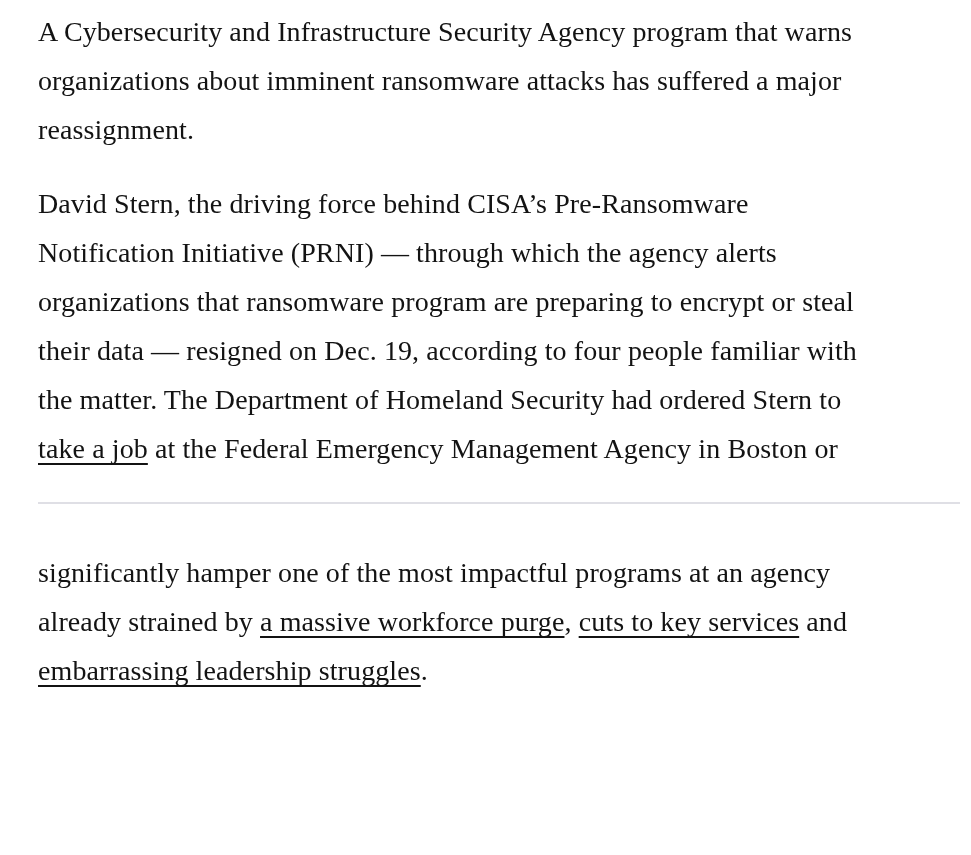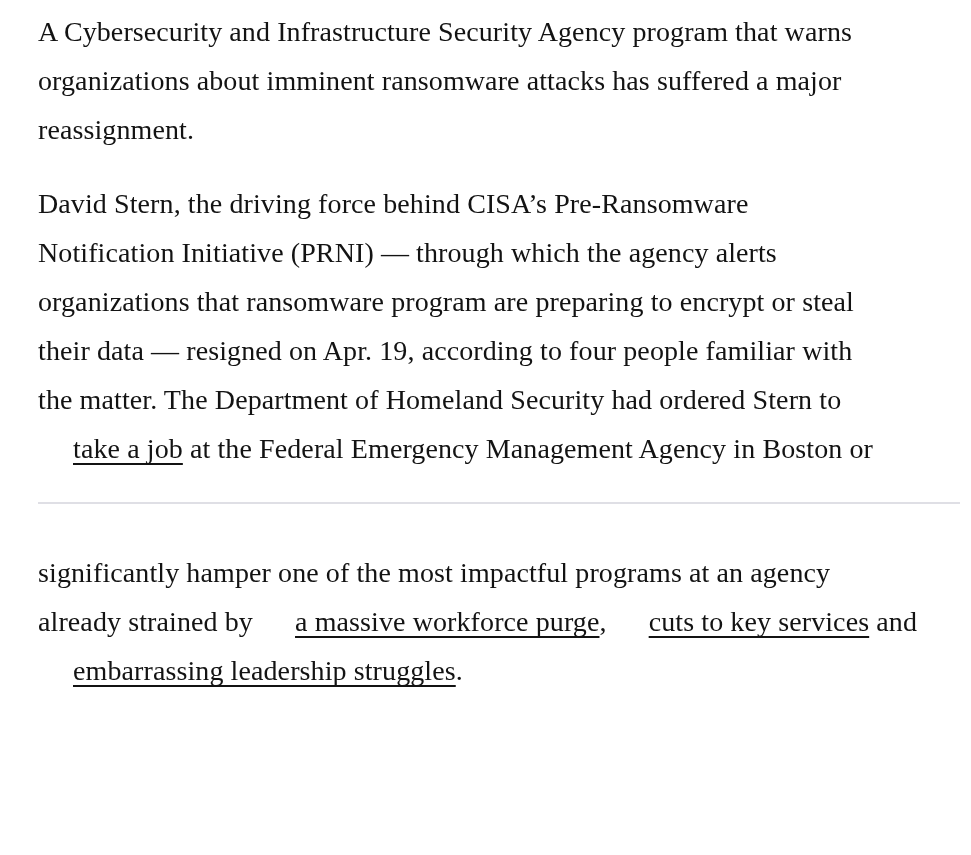--- a/index.html
+++ b/index.html
@@ -28,21 +28,20 @@
     display: block;
     white-space: nowrap;
   }
   .inline-link {
     color: inherit;
     text-decoration: underline;
     text-decoration-thickness: 2px;
     text-underline-offset: 5px;
     text-decoration-skip-ink: none;
     cursor: pointer;
-    margin-left: 35px;
   }
   .divider {
     border: none;
     border-top: 2px solid #dfdfe5;
     height: 0;
     width: 922px;
     margin: 29px 0 44px 0;
   }
 </style>
 </head>
@@ -52,21 +51,21 @@
   <article class="article" id="article-body">
       <p class="paragraph">
         <span class="line"><span>A Cybersecurity and Infrastructure Security Agency program that warns</span></span>
         <span class="line"><span>organizations about imminent ransomware attacks has suffered a major</span></span>
         <span class="line"><span>reassignment.</span></span>
       </p>
       <p class="paragraph">
         <span class="line"><span>David Stern, the driving force behind CISA’s Pre-Ransomware</span></span>
         <span class="line"><span>Notification Initiative (PRNI) — through which the agency alerts</span></span>
         <span class="line"><span>organizations that ransomware program are preparing to encrypt or steal</span></span>
-        <span class="line"><span>their data — resigned on Apr. 19, according to four people familiar with</span></span>
+        <span class="line"><span>their data — resigned on Dec. 19, according to four people familiar with</span></span>
         <span class="line"><span>the matter. The Department of Homeland Security had ordered Stern to</span></span>
         <span class="line"><a class="inline-link" href="#">take a job</a><span> at the Federal Emergency Management Agency in Boston or</span></span>
       </p>
       <hr class="divider" style="border-top-color: rgb(223, 223, 229);">
       <p class="paragraph">
         <span class="line"><span>significantly hamper one of the most impactful programs at an agency</span></span>
         <span class="line"><span>already strained by </span><a class="inline-link" href="#">a massive workforce purge</a><span>, </span><a class="inline-link" href="#">cuts to key services</a><span> and</span></span>
         <span class="line"><a class="inline-link" href="#">embarrassing leadership struggles</a><span>.</span></span>
       </p>
     </article>

